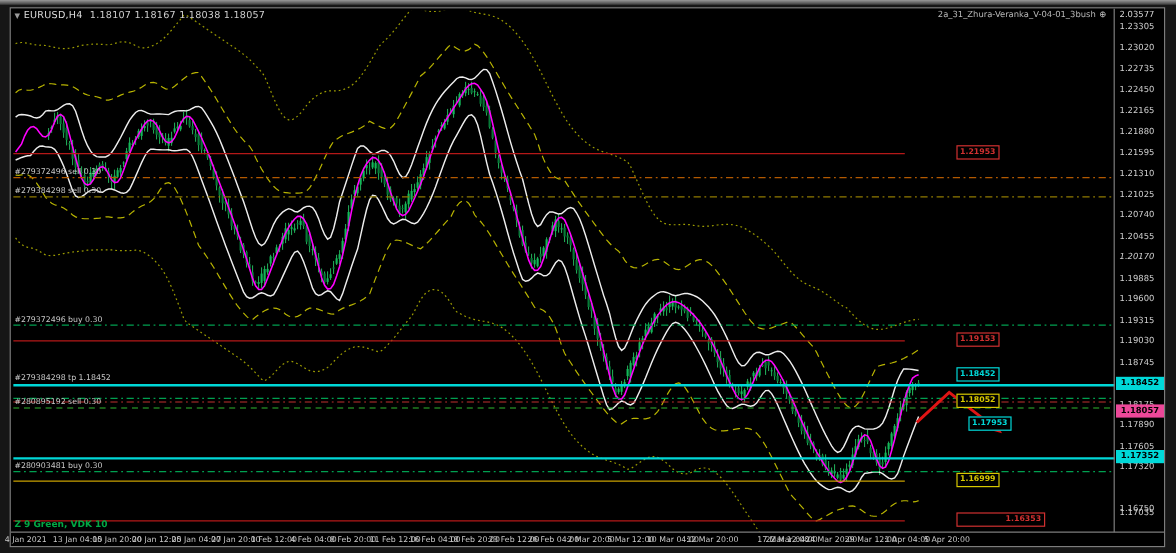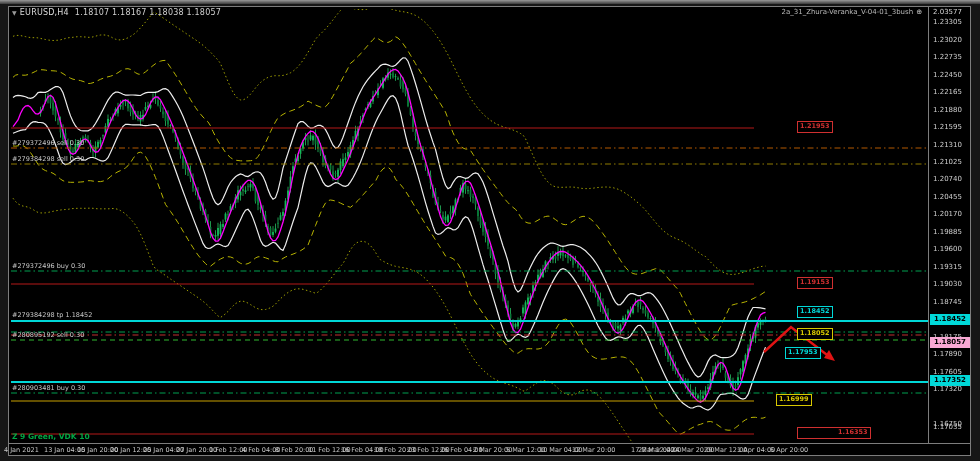--- a/index.html
+++ b/index.html
@@ -669,21 +669,21 @@
       <div class="tick" style="top: 36px;">1.23020</div>
       <div class="tick" style="top: 53px;">1.22735</div>
       <div class="tick" style="top: 71px;">1.22450</div>
       <div class="tick" style="top: 88px;">1.22165</div>
       <div class="tick" style="top: 106px;">1.21880</div>
       <div class="tick" style="top: 123px;">1.21595</div>
       <div class="tick" style="top: 141px;">1.21310</div>
       <div class="tick" style="top: 158px;">1.21025</div>
       <div class="tick" style="top: 175px;">1.20740</div>
       <div class="tick" style="top: 193px;">1.20455</div>
-      <div class="tick" style="top: 210px;">1.20170</div>
+      <div class="tick" style="top: 210px; font-style: italic;">1.20170</div>
       <div class="tick" style="top: 228px;">1.19885</div>
       <div class="tick" style="top: 245px;">1.19600</div>
       <div class="tick" style="top: 263px;">1.19315</div>
       <div class="tick" style="top: 280px;">1.19030</div>
       <div class="tick" style="top: 298px;">1.18745</div>
       <div class="tick" style="top: 315px;">1.18460</div>
       <div class="tick" style="top: 333px;">1.18175</div>
       <div class="tick" style="top: 350px;">1.17890</div>
       <div class="tick" style="top: 368px;">1.17605</div>
       <div class="tick" style="top: 385px;">1.17320</div>
@@ -711,24 +711,24 @@
       <div class="tlabel" style="left: 638px;">22 Mar 04:00</div>
       <div class="tlabel" style="left: 671px;">24 Mar 20:00</div>
       <div class="tlabel" style="left: 704px;">29 Mar 12:00</div>
       <div class="tlabel" style="left: 737px;">1 Apr 04:00</div>
       <div class="tlabel" style="left: 770px;">5 Apr 20:00</div>
       <div class="lvlbox" style="left: 750px; top: 121px; color: rgb(208, 48, 48); border-color: rgb(208, 48, 48);">1.21953</div>
       <div class="lvlbox" style="left: 750px; top: 277px; color: rgb(208, 48, 48); border-color: rgb(208, 48, 48);">1.19153</div>
       <div class="axisbox" style="top: 314px; background: rgb(0, 216, 216);">1.18452</div>
       <div class="lvlbox" style="left: 750px; top: 306px; color: rgb(0, 216, 216); border-color: rgb(0, 216, 216);">1.18452</div>
       <div class="lvlbox" style="left: 750px; top: 328px; color: rgb(216, 200, 0); border-color: rgb(216, 200, 0);">1.18052</div>
-      <div class="axisbox" style="top: 337px; background: #f9a8d4;">1.18057</div>
-      <div class="lvlbox" style="left: 738px; top: 347px; color: rgb(0, 216, 216); border-color: rgb(0, 216, 216);">1.17953</div>
+      <div class="axisbox" style="top: 337px; background: #ec4899;">1.18057</div>
+      <div class="lvlbox" style="left: 760px; top: 347px; color: rgb(0, 216, 216); border-color: rgb(0, 216, 216);">1.17953</div>
       <div class="axisbox" style="top: 375px; background: rgb(0, 216, 216);">1.17352</div>
-      <div class="lvlbox" style="left: 729px; top: 394px; color: rgb(216, 200, 0); border-color: rgb(216, 200, 0);">1.16999</div>
+      <div class="lvlbox" style="left: 750px; top: 394px; color: rgb(216, 200, 0); border-color: rgb(216, 200, 0);">1.16999</div>
       <div class="lvlbox" style="left: 750px; top: 427px; color: rgb(208, 48, 48); border-color: rgb(208, 48, 48); padding-left: 40px;">1.16353</div>
       <div class="order" style="left: 12px; top: 139px;">#279372496 sell 0.30</div>
       <div class="order" style="left: 12px; top: 155px;">#279384298 sell 0.30</div>
       <div class="order" style="left: 12px; top: 262px;">#279372496 buy 0.30</div>
       <div class="order" style="left: 12px; top: 311px;">#279384298 tp 1.18452</div>
       <div class="order" style="left: 12px; top: 331px;">#280895192 sell 0.30</div>
       <div class="order" style="left: 12px; top: 384px;">#280903481 buy 0.30</div>
     </div>
 </div>
 

